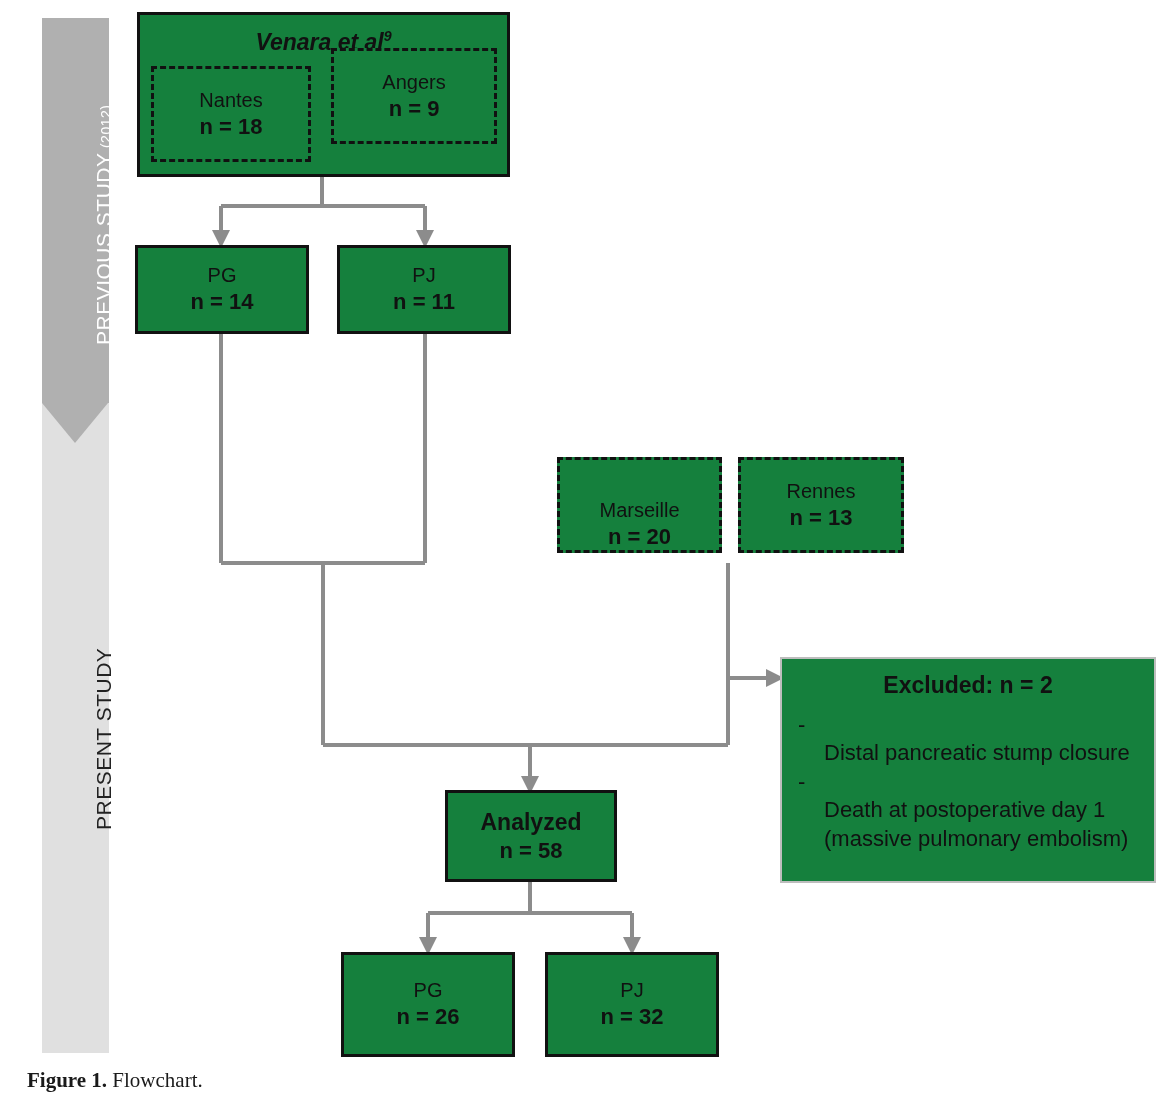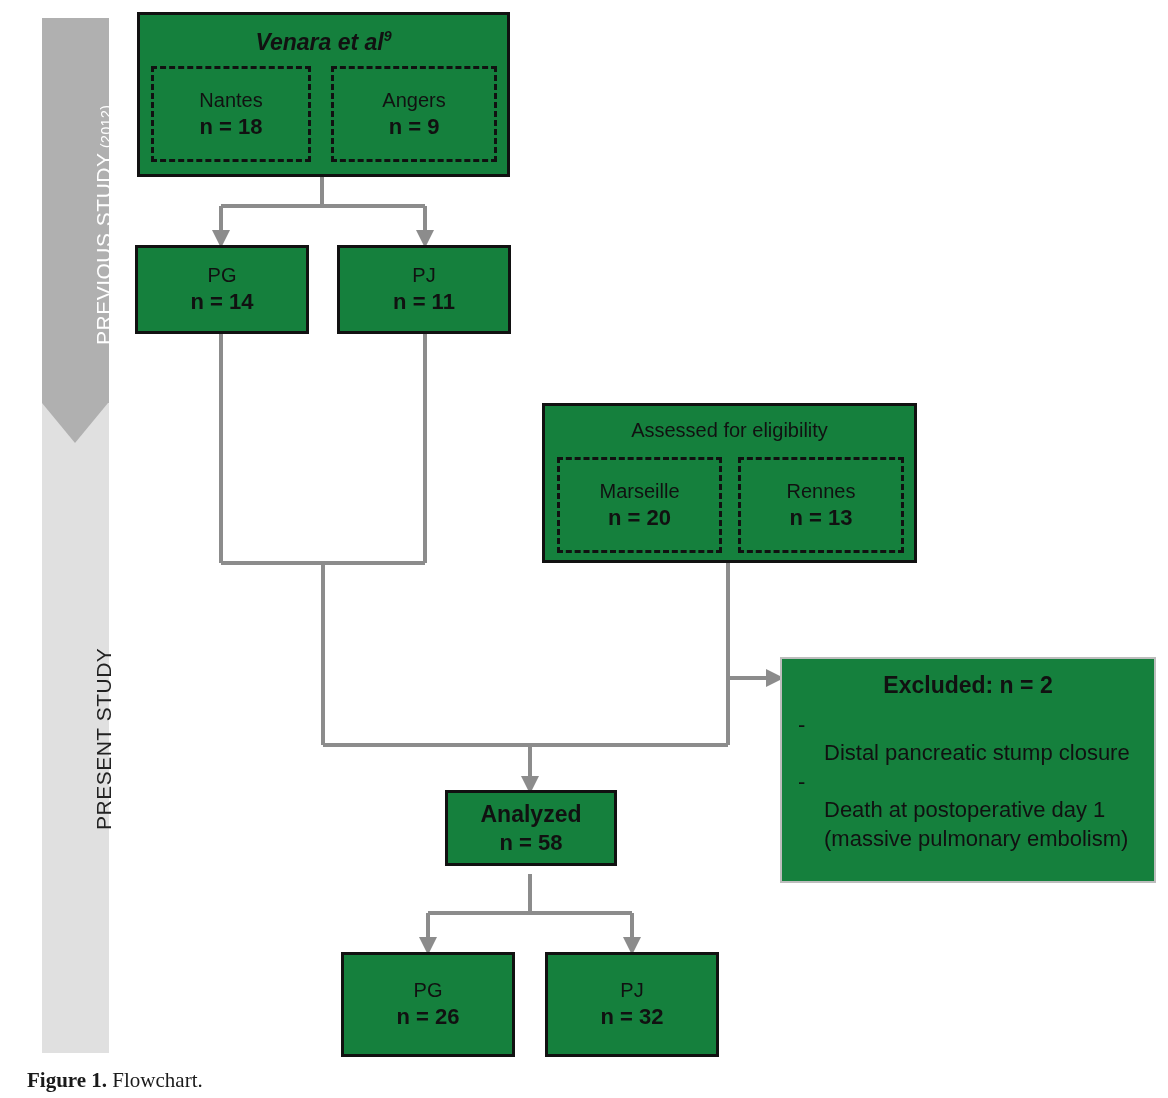--- a/index.html
+++ b/index.html
@@ -117,28 +117,28 @@
   .head-line {
     font-size: 23px;
     font-weight: 700;
     color: #111111;
     line-height: 1.25;
   }
 
   
   #box-venara   { left: 137px; top: 12px;  width: 373px; height: 165px; justify-content: flex-start; padding-top: 14px; }
   #box-nantes   { left: 151px; top: 66px;  width: 160px; height: 96px; }
-  #box-angers   { left: 331px; top: 66px;  width: 166px; height: 96px; }
+  #box-angers   { left: 331px; top: 48px;  width: 166px; height: 96px; }
   #box-pg-top   { left: 135px; top: 245px; width: 174px; height: 89px; }
   #box-pj-top   { left: 337px; top: 245px; width: 174px; height: 89px; }
   #box-elig     { left: 542px; top: 403px; width: 375px; height: 160px; justify-content: flex-start; padding-top: 12px; }
-  #box-marseille{ left: 557px; top: 457px; width: 165px; height: 96px; }
+  #box-marseille{ left: 557px; top: 457px; width: 165px; height: 96px; justify-content: flex-end; }
   #box-rennes   { left: 738px; top: 457px; width: 166px; height: 96px; }
   #box-excluded { left: 780px; top: 657px; width: 376px; height: 226px; justify-content: flex-start; align-items: stretch; padding: 12px 16px 0 16px; }
-  #box-analyzed { left: 445px; top: 790px; width: 172px; height: 76px; }
+  #box-analyzed { left: 445px; top: 790px; width: 172px; height: 92px; }
   #box-pg-bot   { left: 341px; top: 952px; width: 174px; height: 105px; }
   #box-pj-bot   { left: 545px; top: 952px; width: 174px; height: 105px; }
 
   
   #excluded-title {
     text-align: center;
     margin-bottom: 10px;
   }
   .excl-item {
     display: flex;
@@ -245,23 +245,20 @@
 
   <div class="box box-solid" id="box-pg-top">
     <div class="plain-line">PG</div>
     <div class="n-line">n = 14</div>
   </div>
   <div class="box box-solid" id="box-pj-top">
     <div class="plain-line">PJ</div>
     <div class="n-line">n = 11</div>
   </div>
 
-  <div class="box box-solid" id="box-elig">
-    <div class="plain-line">Assessed for eligibility</div>
-  </div>
   <div class="box box-dashed" id="box-marseille">
     <div class="plain-line">Marseille</div>
     <div class="n-line">n = 20</div>
   </div>
   <div class="box box-dashed" id="box-rennes">
     <div class="plain-line">Rennes</div>
     <div class="n-line">n = 13</div>
   </div>
 
   <div class="box box-light" id="box-excluded">

